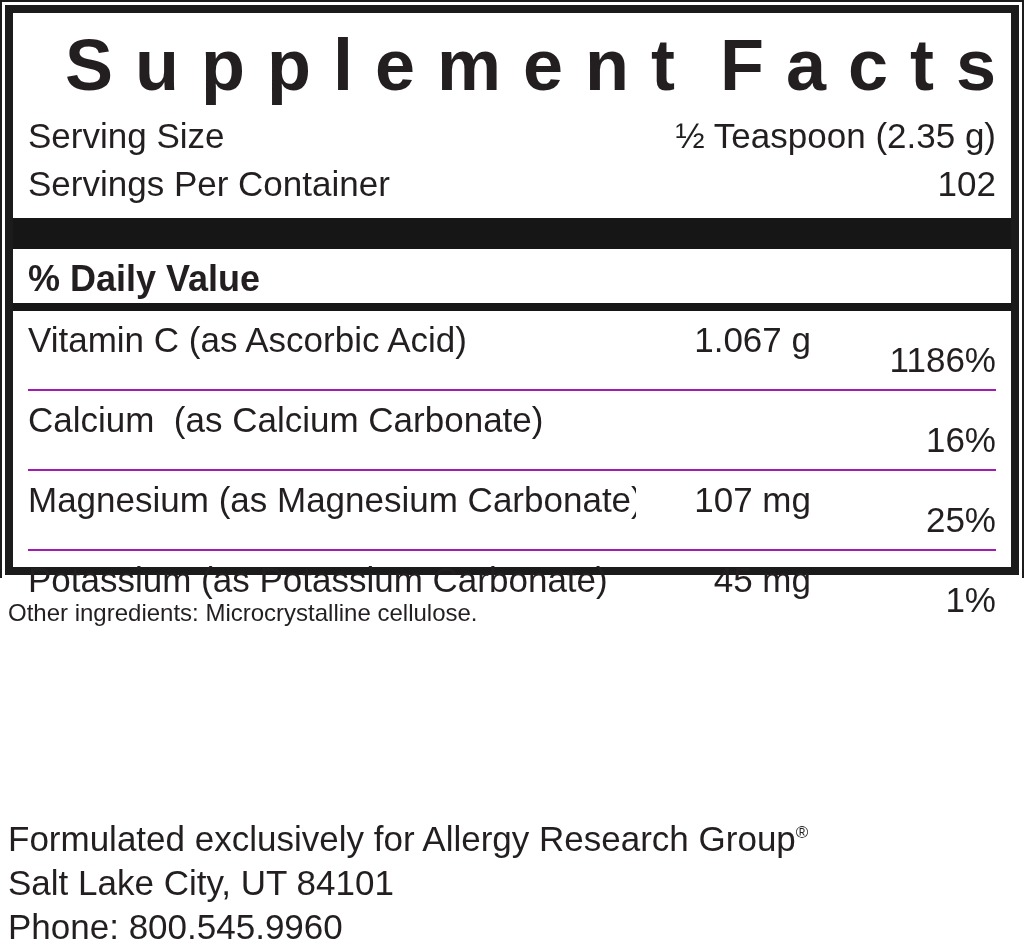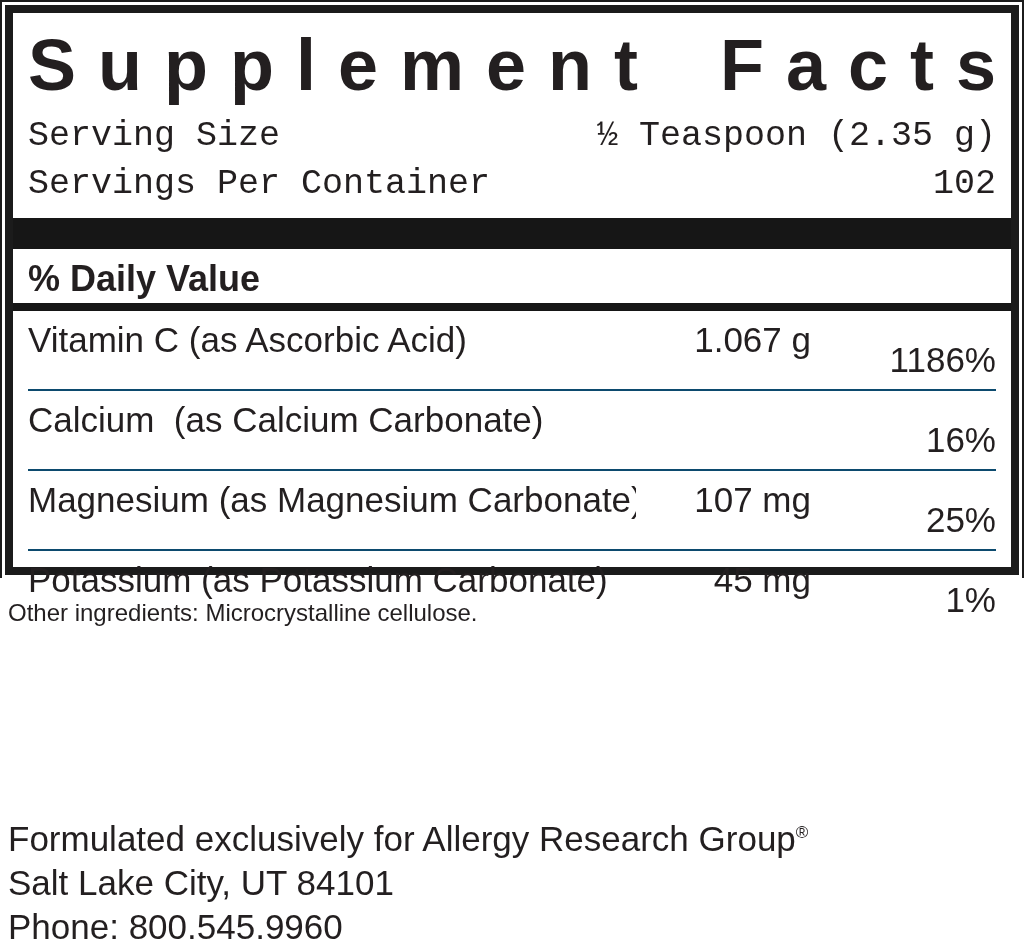--- a/index.html
+++ b/index.html
@@ -33,32 +33,32 @@
 
   .title-row {
     display: flex;
     justify-content: space-between;
     align-items: baseline;
     margin-top: 13px;
     line-height: 78px;
     font-size: 72px;
     font-weight: 700;
     white-space: nowrap;
+    margin-left: 37px;
   }
   .title-word { letter-spacing: 22px; }
   .title-word:last-child { margin-right: -22px; }
 
   .kv-row {
     display: flex;
     justify-content: space-between;
     align-items: flex-start;
     font-size: 35px;
     line-height: 48px;
     white-space: nowrap;
-    font-family: Liberation Mono, monospace;
   }
   .kv-row.first { margin-top: 8px; }
 
   .bar-thick {
     height: 31px;
     margin: 10px -15px 0 -15px;
     background: #161616;
   }
 
   .col-header-row {
@@ -78,21 +78,21 @@
     background: #161616;
   }
 
   .nutrient-row {
     display: flex;
     align-items: flex-start;
     font-size: 35px;
     line-height: 58px;
     white-space: nowrap;
   }
-  .nutrient-row + .nutrient-row { border-top: 2px solid #0c4a6e; }
+  .nutrient-row + .nutrient-row { border-top: 2px solid #a21caf; }
   .n-name   { flex: 1 1 auto; white-space: pre; overflow: hidden; }
   .n-amount { flex: 0 0 175px; text-align: right; }
   .n-dv     { flex: 0 0 185px; text-align: right; margin-top: 20px; }
 
   
   .other-ingredients {
     position: absolute;
     left: 8px; top: 591px;
     font-size: 24px;
     line-height: 44px;

